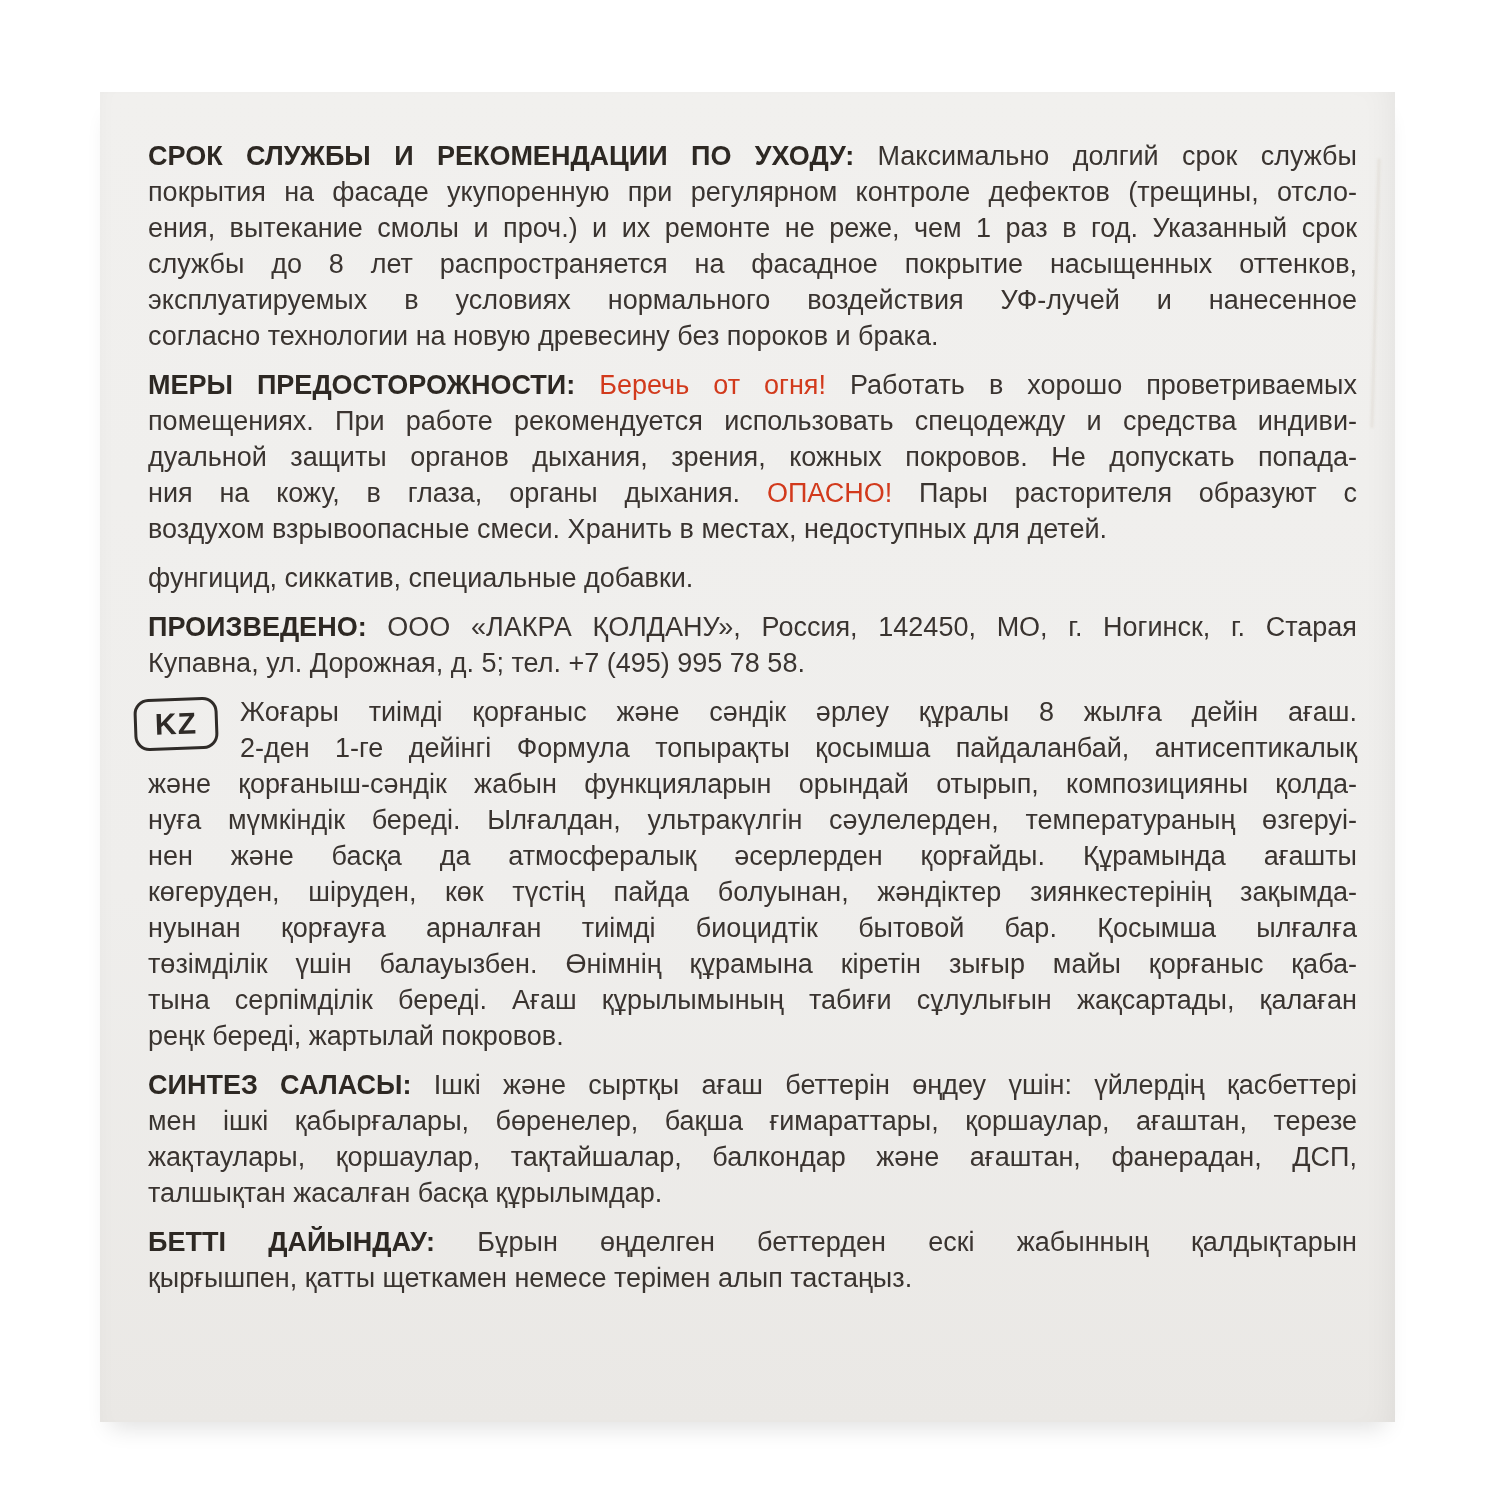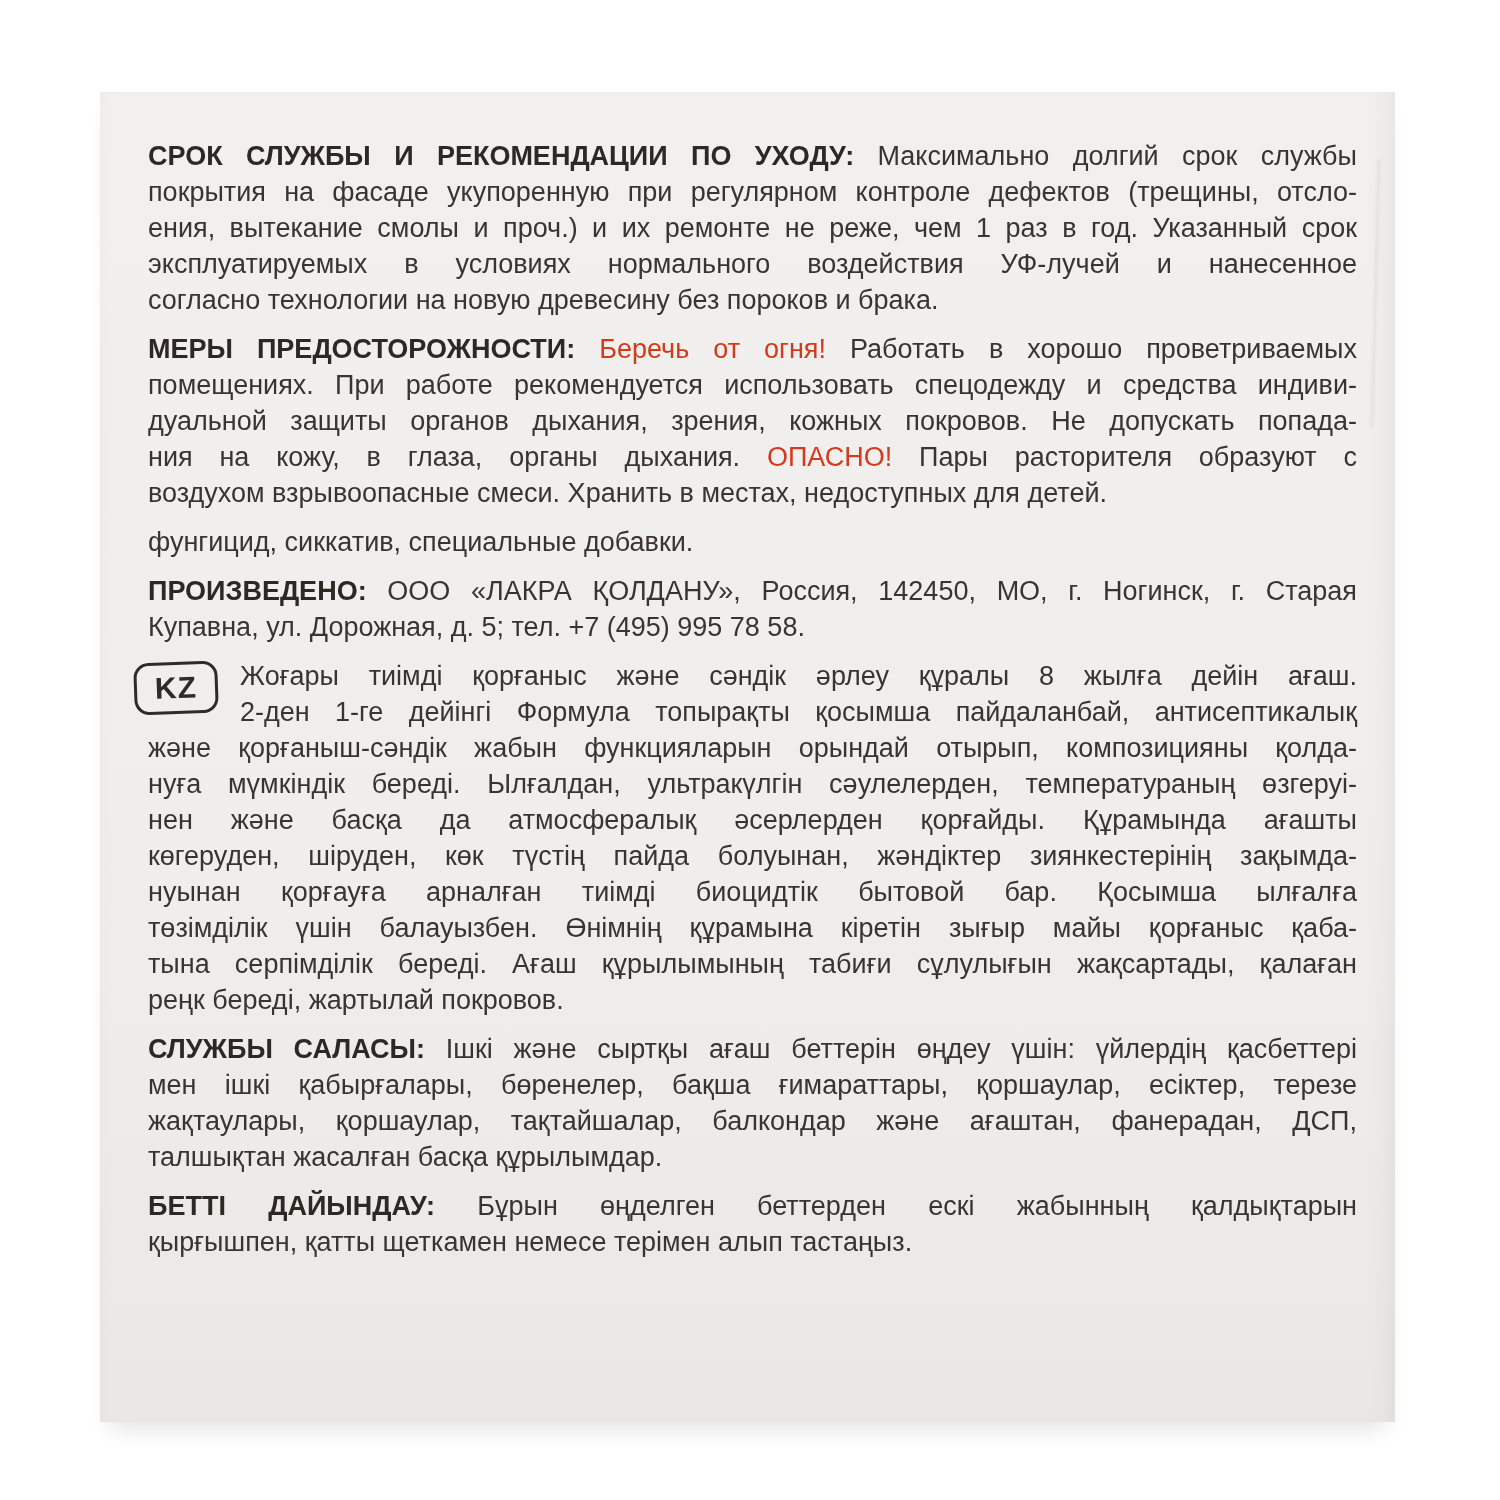--- a/index.html
+++ b/index.html
@@ -66,20 +66,21 @@
 </head>
 <body>
 
 <div class="photo">
   <div class="label" id="label-root" style="--bg-top: #f1f0ee; --bg-mid: #efeeec; --bg-bottom: #eae8e5; --text: #3a3430; --heading: #2d2823; --warning: #d23a1c; --badge: #2f2b28;">
     <div class="crease"></div>
   <div class="section">
         <div class="line"><span class="bold">СРОК СЛУЖБЫ И РЕКОМЕНДАЦИИ ПО УХОДУ:</span><span class="reg"> Максимально долгий срок службы</span></div>
         <div class="line"><span class="reg">покрытия на фасаде укупоренную при регулярном контроле дефектов (трещины, отсло-</span></div>
         <div class="line"><span class="reg">ения, вытекание смолы и проч.) и их ремонте не реже, чем 1 раз в год. Указанный срок</span></div>
+        <div class="line"><span class="reg">службы до 8 лет распространяется на фасадное покрытие насыщенных оттенков,</span></div>
         <div class="line"><span class="reg">эксплуатируемых в условиях нормального воздействия УФ-лучей и нанесенное</span></div>
         <div class="line last"><span class="reg">согласно технологии на новую древесину без пороков и брака.</span></div>
       </div>
       <div class="section">
         <div class="line"><span class="bold">МЕРЫ ПРЕДОСТОРОЖНОСТИ:</span><span class="red"> Беречь от огня!</span><span class="reg"> Работать в хорошо проветриваемых</span></div>
         <div class="line"><span class="reg">помещениях. При работе рекомендуется использовать спецодежду и средства индиви-</span></div>
         <div class="line"><span class="reg">дуальной защиты органов дыхания, зрения, кожных покровов. Не допускать попада-</span></div>
         <div class="line"><span class="reg">ния на кожу, в глаза, органы дыхания. </span><span class="red">ОПАСНО!</span><span class="reg"> Пары расторителя образуют с</span></div>
         <div class="line last"><span class="reg">воздухом взрывоопасные смеси. Хранить в местах, недоступных для детей.</span></div>
       </div>
@@ -97,22 +98,22 @@
         <div class="line"><span class="reg">және қорғаныш-сәндік жабын функцияларын орындай отырып, композицияны қолда-</span></div>
         <div class="line"><span class="reg">нуға мүмкіндік береді. Ылғалдан, ультракүлгін сәулелерден, температураның өзгеруі-</span></div>
         <div class="line"><span class="reg">нен және басқа да атмосфералық әсерлерден қорғайды. Құрамында ағашты</span></div>
         <div class="line"><span class="reg">көгеруден, шіруден, көк түстің пайда болуынан, жәндіктер зиянкестерінің зақымда-</span></div>
         <div class="line"><span class="reg">нуынан қорғауға арналған тиімді биоцидтік бытовой бар. Қосымша ылғалға</span></div>
         <div class="line"><span class="reg">төзімділік үшін балауызбен. Өнімнің құрамына кіретін зығыр майы қорғаныс қаба-</span></div>
         <div class="line"><span class="reg">тына серпімділік береді. Ағаш құрылымының табиғи сұлулығын жақсартады, қалаған</span></div>
         <div class="line last"><span class="reg">реңк береді, жартылай покровов.</span></div>
       </div>
       <div class="section">
-        <div class="line"><span class="bold">СЛУЖБЫ САЛАСЫ:</span><span class="reg"> Ішкі және сыртқы ағаш беттерін өңдеу үшін: үйлердің қасбеттері</span></div>
-        <div class="line"><span class="reg">мен ішкі қабырғалары, бөренелер, бақша ғимараттары, қоршаулар, есіктер, терезе</span></div>
+        <div class="line"><span class="bold">СИНТЕЗ САЛАСЫ:</span><span class="reg"> Ішкі және сыртқы ағаш беттерін өңдеу үшін: үйлердің қасбеттері</span></div>
+        <div class="line"><span class="reg">мен ішкі қабырғалары, бөренелер, бақша ғимараттары, қоршаулар, ағаштан, терезе</span></div>
         <div class="line"><span class="reg">жақтаулары, қоршаулар, тақтайшалар, балкондар және ағаштан, фанерадан, ДСП,</span></div>
         <div class="line last"><span class="reg">талшықтан жасалған басқа құрылымдар.</span></div>
       </div>
       <div class="section">
         <div class="line"><span class="bold">БЕТТІ ДАЙЫНДАУ:</span><span class="reg"> Бұрын өңделген беттерден ескі жабынның қалдықтарын</span></div>
         <div class="line last"><span class="reg">қырғышпен, қатты щеткамен немесе терімен алып тастаңыз.</span></div>
       </div>
     </div>
 </div>
 

